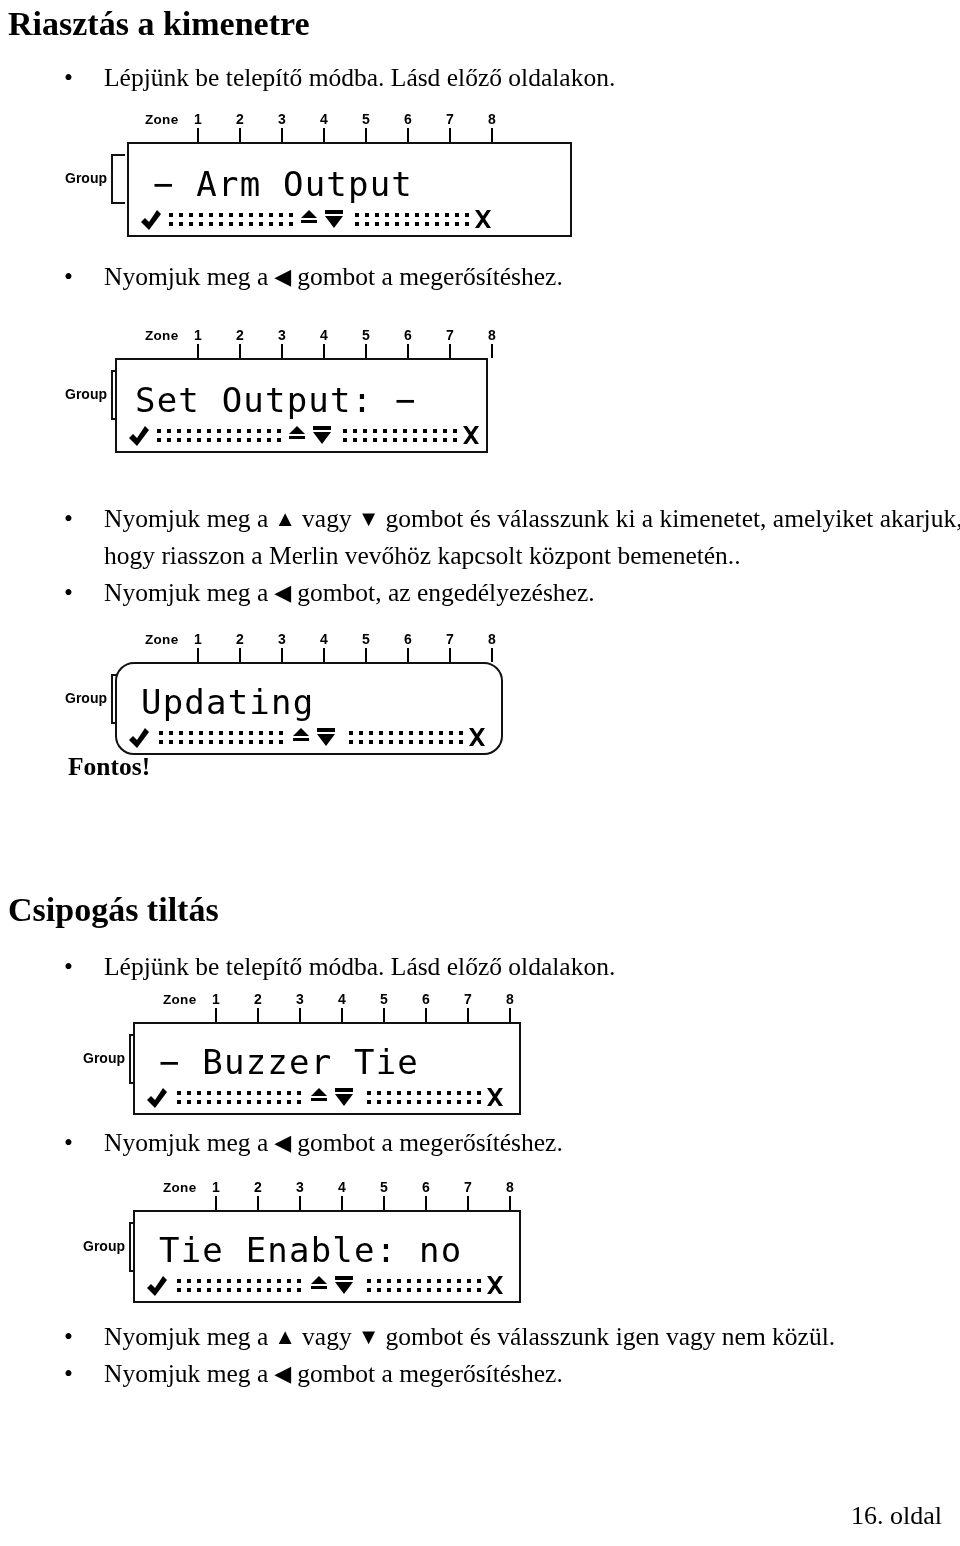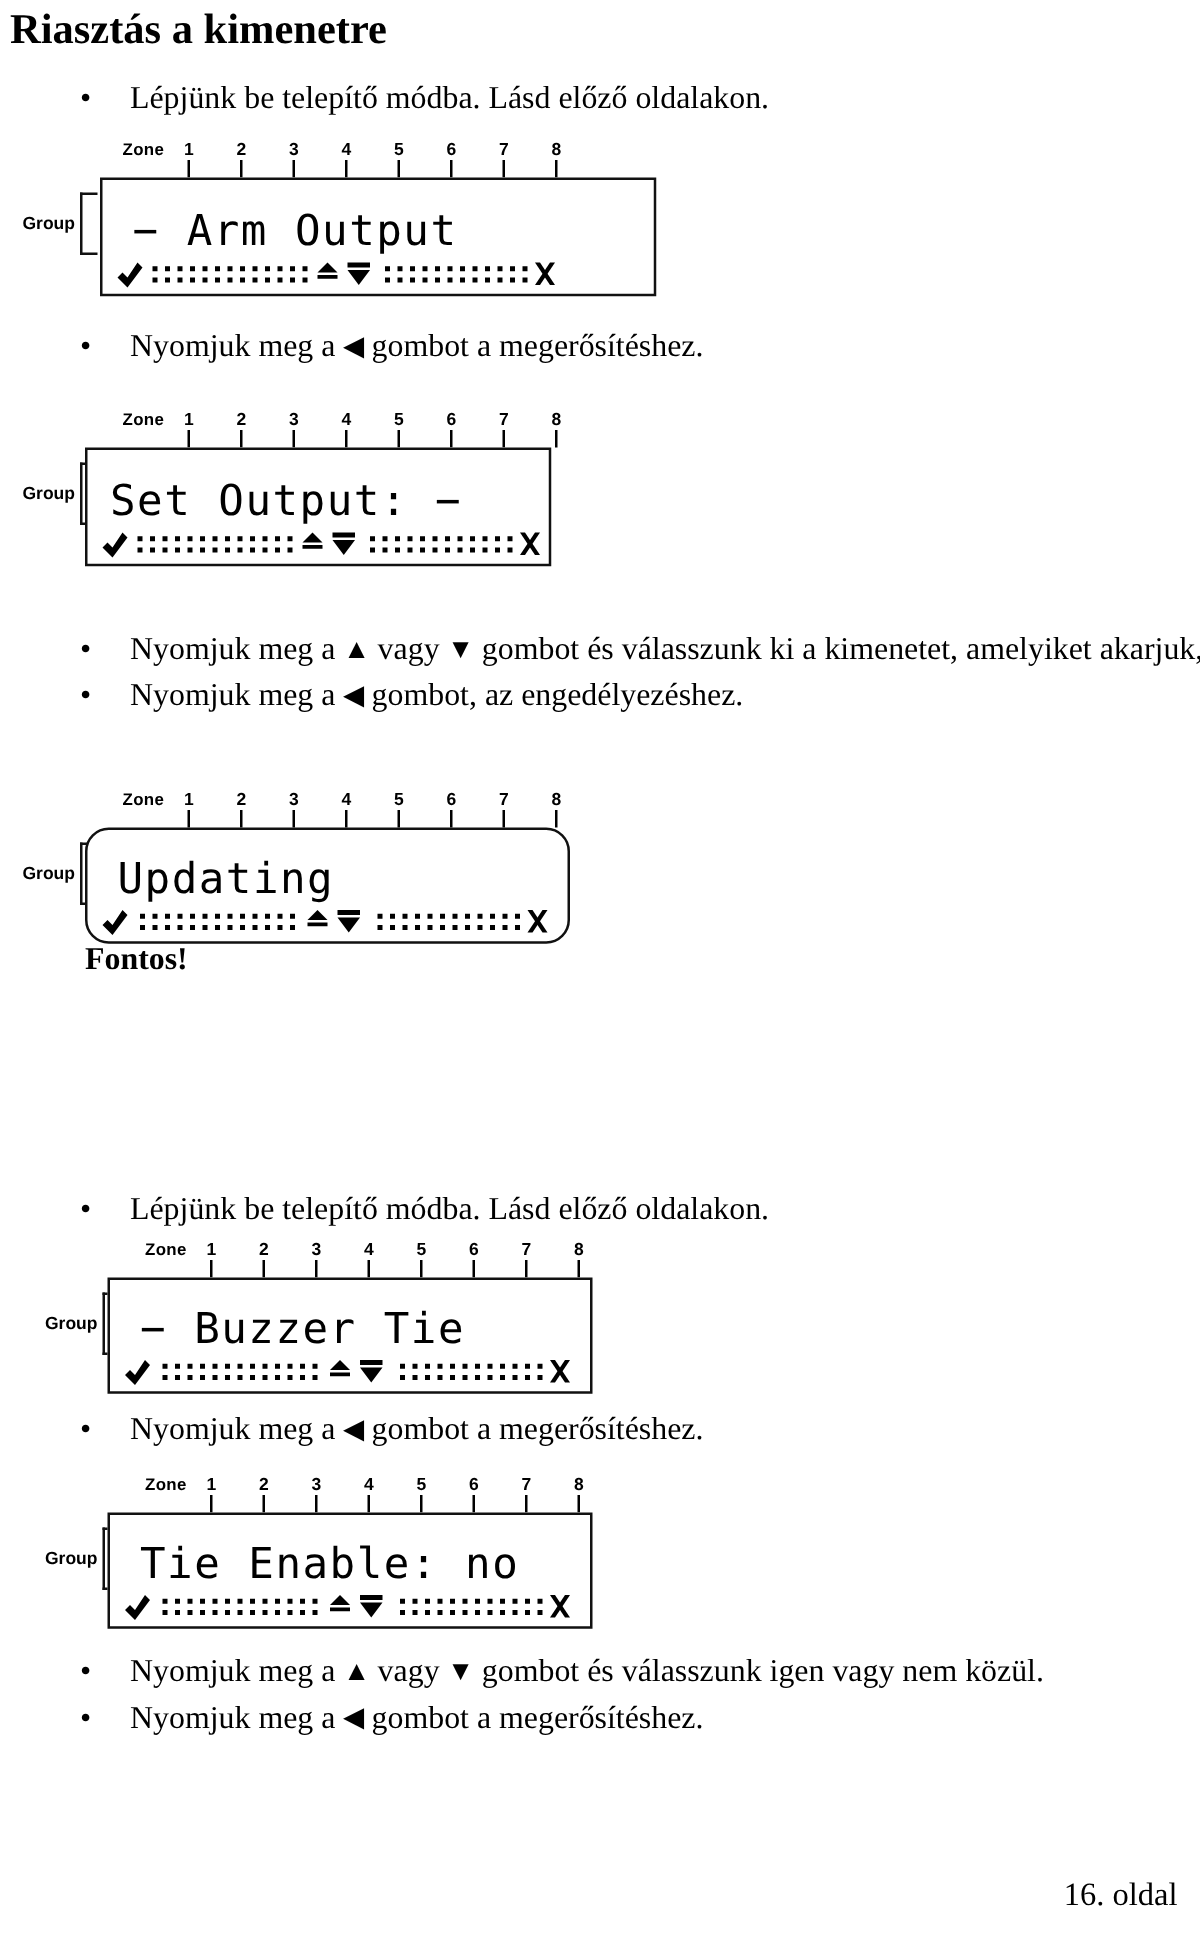--- a/index.html
+++ b/index.html
@@ -80,20 +80,21 @@
     position: absolute;
     right: 18px;
     bottom: 14px;
     font-size: 26px;
     line-height: 32px;
   }
 
   
   .lcd-module {
     position: absolute;
+    margin-left: 47px;
   }
   .lcd-zone-strip {
     position: absolute;
     top: 0;
     left: 0;
     height: 30px;
     width: 100%;
   }
   .zone-label {
     position: absolute;
@@ -373,20 +374,23 @@
           </g>
         </svg>
       </div>
     </div>
   </div>
 
   <div class="bullet-block" style="top:500px;">
     <div class="bullet-row">
       <span class="dot">•</span><span>Nyomjuk meg a</span><span class="arrow" style="margin-left: 6px; margin-right: 6px;">▲</span><span>vagy</span><span class="arrow" style="margin-left: 6px; margin-right: 6px;">▼</span><span>gombot és válasszunk ki a kimenetet, amelyiket akarjuk,</span>
     </div>
+    <div class="bullet-row cont">
+      <span>hogy riasszon a Merlin vevőhöz kapcsolt központ bemenetén..</span>
+    </div>
     <div class="bullet-row">
       <span class="dot">•</span><span>Nyomjuk meg a</span><span class="arrow" style="margin-left: 6px; margin-right: 6px;">◀</span><span>gombot, az engedélyezéshez.</span>
     </div>
   </div>
 
   <div class="lcd-module" style="left:18px; top:632px; width:445px; height:130px;">
 
     <div class="lcd-zone-strip">
       <span class="zone-label" style="left:80px;">Zone</span>
       <span class="zone-num" style="left:133px;">1</span>
@@ -477,20 +481,21 @@
             <path d="M352 64 L356 64 L368 82 L364 82 Z"></path>
             <path d="M364 64 L368 64 L356 82 L352 82 Z"></path>
           </g>
         </svg>
       </div>
     </div>
   </div>
 
   <div class="para bold" style="top:748px;">Fontos!</div>
 
+  <div class="heading" style="top:890px;">Csipogás tiltás</div>
 
   <div class="bullet-block" style="top:948px;">
     <div class="bullet-row">
       <span class="dot">•</span>
       <span>Lépjünk be telepítő módba. Lásd előző oldalakon.</span>
     </div>
   </div>
 
   <div class="lcd-module" style="left:36px; top:992px; width:445px; height:130px;">
 

